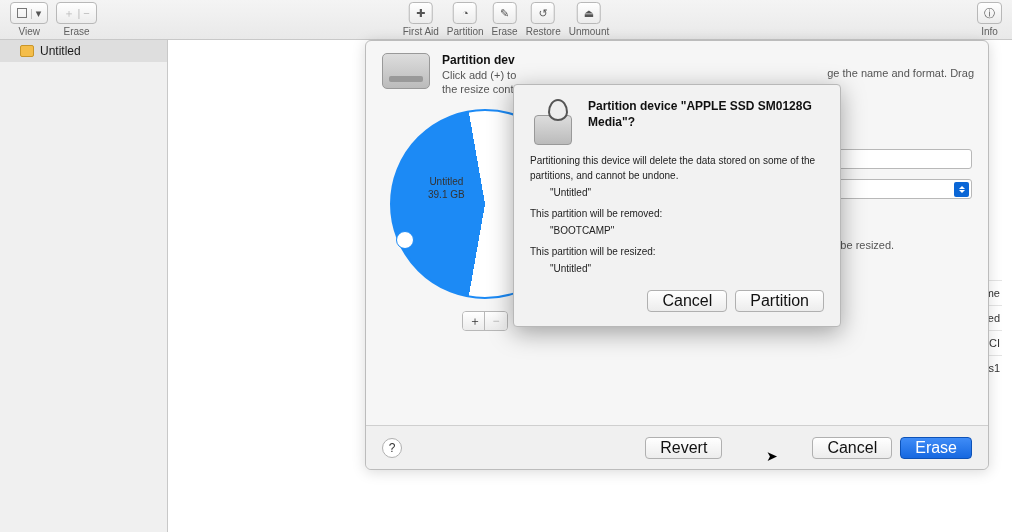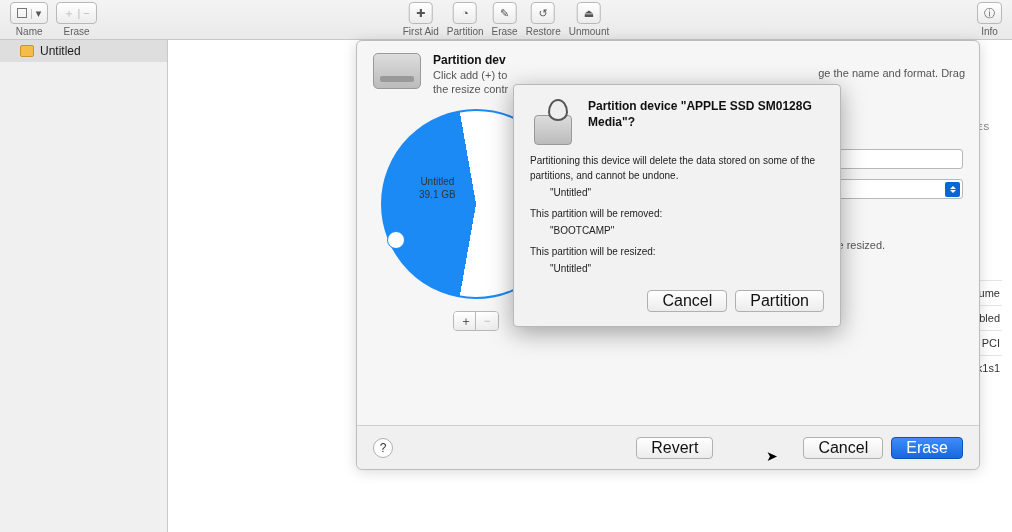--- a/index.html
+++ b/index.html
@@ -12,21 +12,21 @@
 .toolbar .center{position:absolute;left:50%;transform:translateX(-50%);display:flex;gap:0}
 .toolbar .right{margin-left:auto}
 .body{flex:1;display:flex;min-height:0}
 .sidebar{width:168px;background:#f0f0f0;border-right:1px solid #c8c8c8}
 .sb-hdr{padding:4px 8px;font-size:11px;color:#5a5a5a}
 .sb-item{padding:4px 8px 4px 20px;display:flex;align-items:center;gap:6px;font-size:12px;color:#1a1a1a}
 .sb-item.sel{background:#dedede}
 .disk-icon{width:14px;height:12px;background:#f4bd49;border:1px solid #c9962a;border-radius:2px}
 .content{flex:1;position:relative;background:#fff}
 .sheet-backdrop{position:absolute;inset:0;background:#fff}
-.sheet{position:absolute;left:188px;top:0;width:624px;height:430px;background:#f6f6f6;border:1px solid #bcbcbc;border-radius:6px;box-shadow:0 2px 14px rgba(0,0,0,.15)}
+.sheet{position:absolute;left:197px;top:0;width:624px;height:430px;background:#f6f6f6;border:1px solid #bcbcbc;border-radius:6px;box-shadow:0 2px 14px rgba(0,0,0,.15)}
 .sheet-head{display:flex;padding:12px 16px 6px;gap:12px}
 .sheet-drive-icon{width:48px;height:36px;background:linear-gradient(#ddd,#bbb);border-radius:5px;border:1px solid #999;position:relative;flex-shrink:0}
 .sheet-drive-icon::after{content:"";position:absolute;left:6px;right:6px;top:22px;height:6px;background:#999;border-radius:2px}
 .sheet-head-txt .t1{font-weight:600;font-size:12px;color:#111}
 .sheet-head-txt .t2{font-size:11px;color:#555;margin-top:2px}
 .sheet-body{display:flex;padding:8px 16px 0;gap:20px}
 .pie-wrap{width:206px;display:flex;flex-direction:column;align-items:center}
 .pie{width:190px;height:190px;border-radius:50%;position:relative;background:conic-gradient(from 190deg,#1c8af5 0deg 160deg,#ffffff 160deg 360deg);border:2px solid #1c8af5}
 .pie::before{content:"";position:absolute;width:16px;height:16px;background:#fff;border:1px solid #1c8af5;border-radius:50%;left:4px;top:120px}
 .pie-lbl{position:absolute;left:36px;top:64px;font-size:10px;color:#333;text-align:center;line-height:1.3}
@@ -68,21 +68,21 @@
 <body>
 
 <div class="win">
   <div class="toolbar">
     <div class="tb-grp">
       <div class="tb-btn">
         <span style="width:10px;height:10px;border:1px solid #777"></span>
         <span style="margin:0 3px;color:#bbb">|</span>
         <span>▾</span>
       </div>
-      <div class="tb-lbl">Name</div>
+      <div class="tb-lbl">View</div>
     </div>
     <div class="tb-grp">
       <div class="tb-btn" style="color:#bbb">
         <span>＋</span>
         <span style="margin:0 3px">|</span>
         <span>−</span>
       </div>
       <div class="tb-lbl">Erase</div>
     </div>
 

